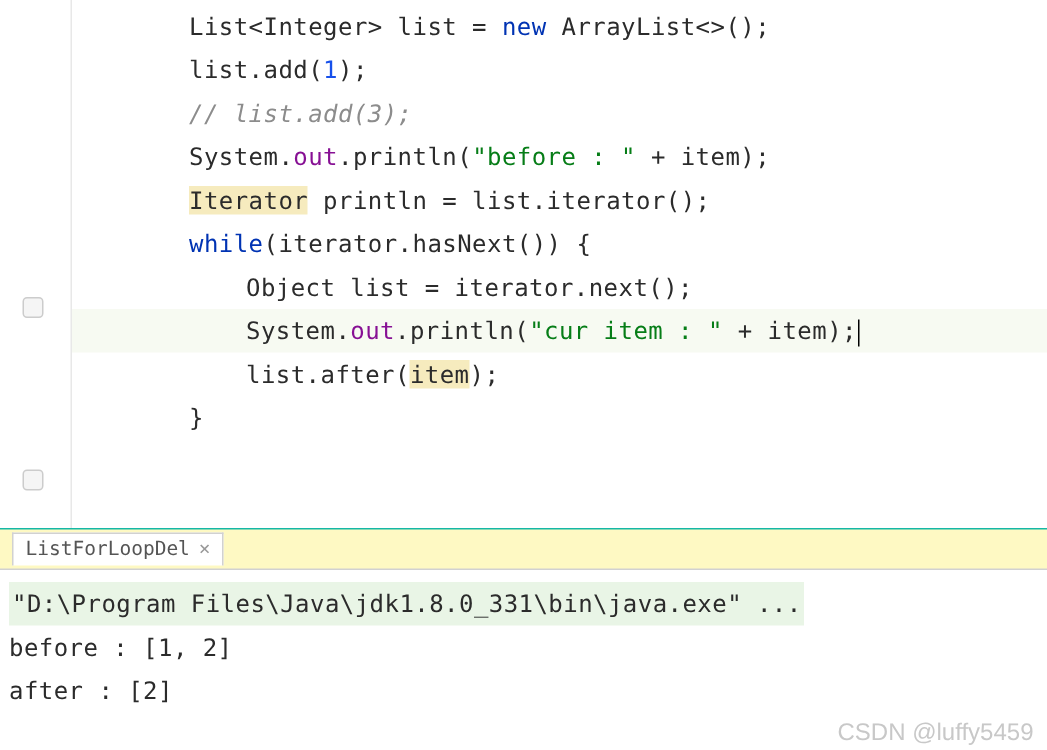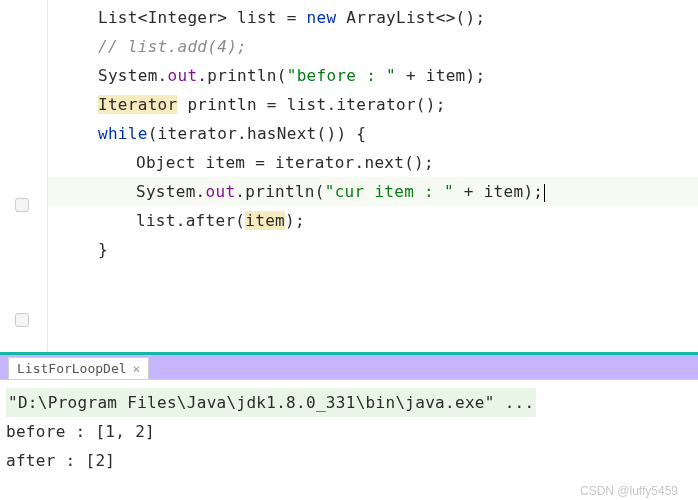--- a/index.html
+++ b/index.html
@@ -11,21 +11,21 @@
       font-family: "Consolas", "Monaco", monospace;
       font-size: 16px;
       background: #ffffff;
       width: 698px;
       height: 500px;
       overflow: hidden;
       position: relative;
     }
     .editor-area {
       padding-top: 3px;
-      padding-left: 20px;
+      padding-left: 48px;
       position: relative;
       height: 352px;
     }
     .gutter {
       position: absolute;
       left: 0;
       top: 0;
       width: 48px;
       height: 100%;
       background: #ffffff;
@@ -61,23 +61,23 @@
     .warn-bg { background: #f6ebbe; }
     .cursor {
       display: inline-block;
       width: 1px;
       height: 18px;
       background: #000;
       vertical-align: middle;
       margin-left: 1px;
     }
     .tabs-bar {
-      border-top: 3px solid #14b8a6;
+      border-top: 1px solid #14b8a6;
       border-bottom: 1px solid #d1d1d1;
-      background: #c4b5fd;
+      background: #fef9c3;
       height: 28px;
       display: flex;
       align-items: flex-start;
       padding-left: 8px;
     }
     .tab {
       background: #ffffff;
       border: 1px solid #d1d1d1;
       border-bottom: none;
       padding: 3px 8px;
@@ -99,49 +99,50 @@
       color: #2b2b2b;
       letter-spacing: 0.3px;
     }
     .console-cmd {
       background: #e9f5e6;
       display: inline-block;
       padding: 0 2px;
     }
     .watermark {
       position: absolute;
-      right: 20px;
+      right: 9px;
       bottom: 2px;
-      font-size: 12px;
+      font-size: 16px;
       color: #c8c8c8;
       font-family: Arial, sans-serif;
     }
   </style>
 </head>
 <body>
 
 <div class="editor-area">
   <div class="gutter">
     <div class="gutter-fold" style="top:198px"></div>
     <div class="gutter-fold" style="top:313px"></div>
   </div>
 
   <div class="code-line indent1"><span>List&lt;Integer&gt; list = </span><span class="kw">new</span><span> ArrayList&lt;&gt;();</span></div>
 
+  <div class="code-line indent1"><span>list.add(</span><span class="num">1</span><span>);</span></div>
 
 
-  <div class="code-line indent1"><span class="comment">// list.add(4);</span></div>
+  <div class="code-line indent1"><span class="comment">// list.add(3);</span></div>
 
   <div class="code-line indent1"><span>System.</span><span class="field-static">out</span><span>.println(</span><span class="str">"before : "</span><span> + item);</span></div>
 
   <div class="code-line indent1"><span class="warn-bg">Iterator</span><span> println = list.iterator();</span></div>
 
   <div class="code-line indent1"><span class="kw">while</span><span>(iterator.hasNext()) {</span></div>
 
-  <div class="code-line indent2"><span>Object item = iterator.next();</span></div>
+  <div class="code-line indent2"><span>Object list = iterator.next();</span></div>
 
   <div class="code-line indent2 highlight-line"><span>System.</span><span class="field-static">out</span><span>.println(</span><span class="str">"cur item : "</span><span> + item);</span><span class="cursor"></span></div>
 
   <div class="code-line indent2"><span>list.after(</span><span class="warn-bg">item</span><span>);</span></div>
 
   <div class="code-line indent1"><span>}</span></div>
 </div>
 
 <div class="tabs-bar">
   <div class="tab">

